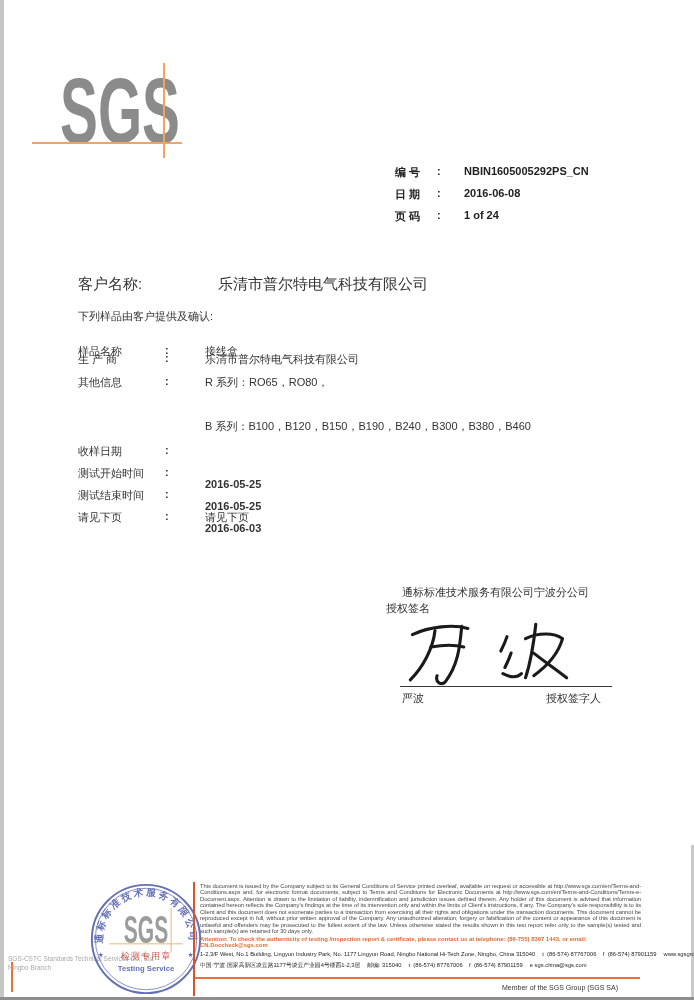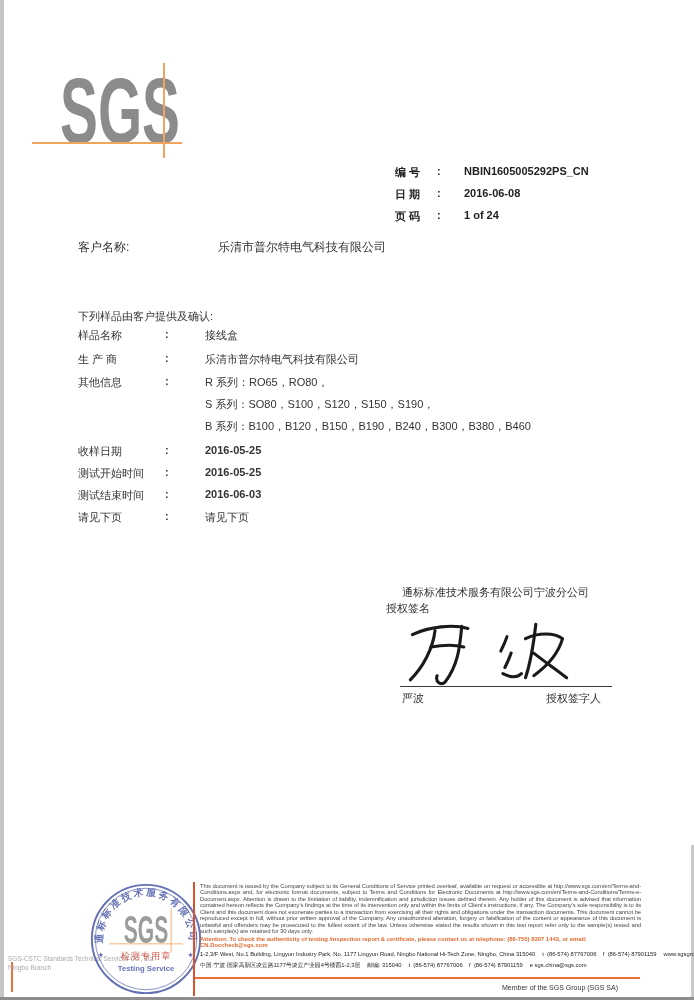--- a/index.html
+++ b/index.html
@@ -9,29 +9,29 @@
   .logo-svg{position:absolute;left:58px;top:70px;width:130px;height:78px;}
   .logo-hline{position:absolute;left:32px;top:142px;width:150px;height:2px;background:#f2a35f;}
   .logo-vline{position:absolute;left:163px;top:63px;width:2px;height:95px;background:#f2a35f;}
   .doc-title{position:absolute;left:0;top:135px;width:694px;text-align:center;
              font-size:19px;font-weight:bold;letter-spacing:4px;color:#1d1d1d;}
   .mrow{position:absolute;left:395px;width:280px;height:16px;font-size:11px;font-weight:bold;color:#222;}
   .mlabel{position:absolute;left:0;letter-spacing:3px;}
   .mcolon{position:absolute;left:42px;}
   .mvalue{position:absolute;left:69px;}
   
-  .crow{position:absolute;left:78px;width:580px;height:15px;font-size:12px;}
+  .crow{position:absolute;left:78px;width:580px;height:15px;font-size:15px;margin-top:36px;}
   .clabel{position:absolute;left:0;color:#333;}
   .cvalue{position:absolute;left:140px;color:#333;}
   .intro{position:absolute;left:78px;top:309px;font-size:11px;color:#333;}
   .frow{position:absolute;left:78px;width:580px;height:15px;font-size:11px;color:#333;}
   .flabel{position:absolute;left:0;}
   .fcolon{position:absolute;left:87px;font-weight:bold;}
   .fvalue{position:absolute;left:127px;text-align:center;}
-  .bold{font-weight:bold;}
+  .bold{font-weight:bold;margin-top:34px;}
   
   .sig-company{position:absolute;left:402px;top:585px;font-size:11px;color:#333;}
   .sig-label{position:absolute;left:386px;top:601px;font-size:11px;color:#333;}
   .sig-svg{position:absolute;left:402px;top:614px;width:210px;height:72px;}
   .sig-line{position:absolute;left:400px;top:686px;width:212px;height:1px;background:#3a3a3a;}
   .sig-name{position:absolute;left:402px;top:691px;font-size:11px;color:#333;}
   .sig-title{position:absolute;left:546px;top:691px;font-size:11px;color:#333;}
   
   .stamp-svg{position:absolute;left:88px;top:881px;width:116px;height:116px;opacity:.85;z-index:2;}
   .gray-co{position:absolute;left:8px;top:954px;width:200px;font-size:6.5px;line-height:9px;
@@ -78,37 +78,34 @@
     <span class="mvalue">1 of 24</span>
   </div>
 
   <div class="crow" style="top:239px">
     <span class="clabel">客户名称:</span>
     <span class="cvalue">乐清市普尔特电气科技有限公司</span>
   </div>
 
   <div class="intro">下列样品由客户提供及确认:</div>
 
-  <div class="frow" style="top:328px">
+  <div class="frow" style="top:344px">
     <span class="flabel">样品名称</span>
     <span class="fcolon">:</span>
     <span class="fvalue">接线盒</span>
   </div>
   <div class="frow" style="top:352px">
     <span class="flabel">生 产 商</span>
     <span class="fcolon">:</span>
     <span class="fvalue">乐清市普尔特电气科技有限公司</span>
   </div>
   <div class="frow" style="top:375px">
     <span class="flabel">其他信息</span>
     <span class="fcolon">:</span>
     <span class="fvalue">R 系列：RO65，RO80，</span>
-  </div>
-  <div class="frow" style="top:397px">
-    <span class="fvalue">S 系列：SO80，S100，S120，S150，S190，</span>
   </div>
   <div class="frow" style="top:419px">
     <span class="fvalue">B 系列：B100，B120，B150，B190，B240，B300，B380，B460</span>
   </div>
   <div class="frow" style="top:444px">
     <span class="flabel">收样日期</span>
     <span class="fcolon">:</span>
     <span class="fvalue bold">2016-05-25</span>
   </div>
   <div class="frow" style="top:466px">

